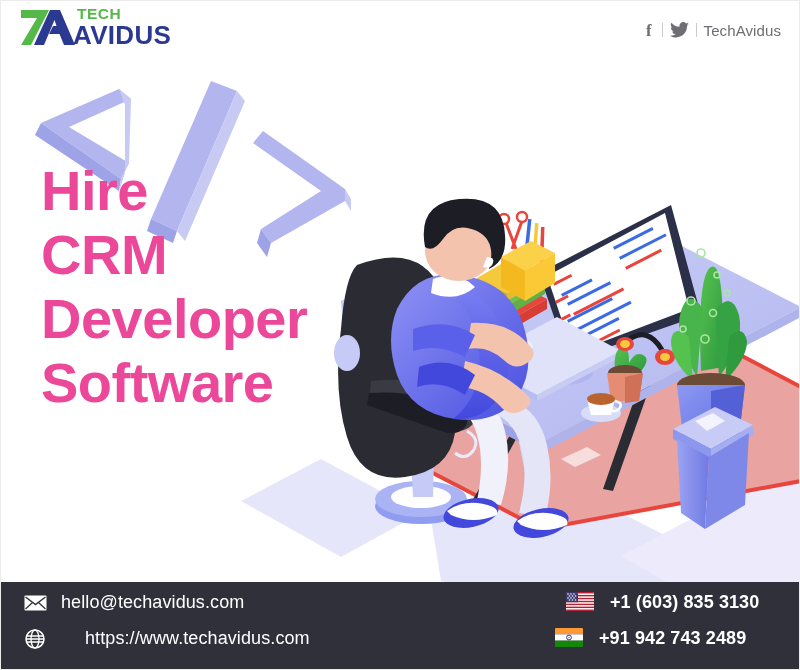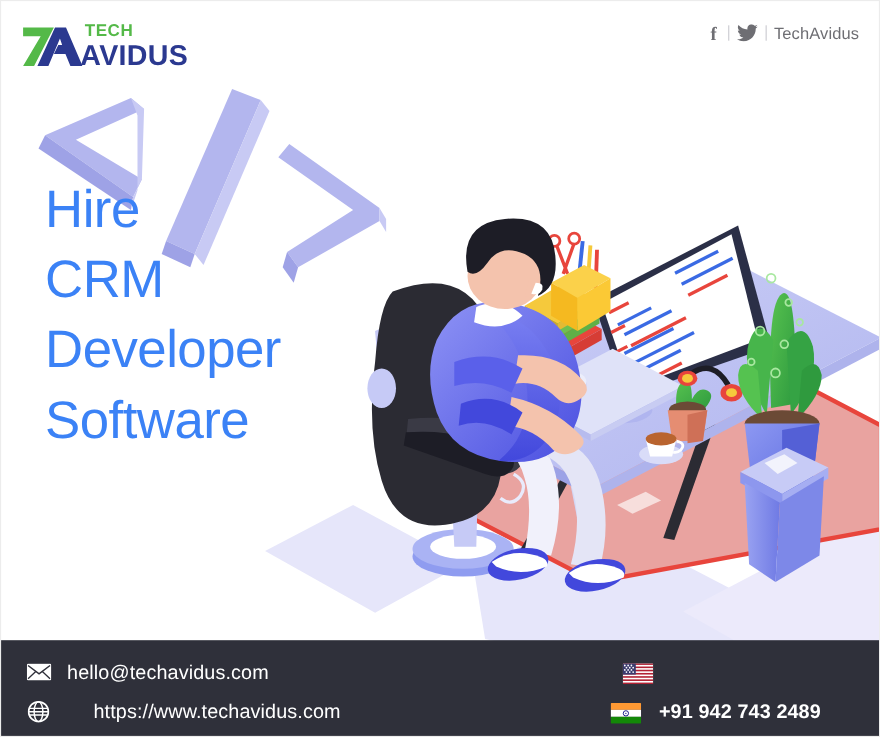--- a/index.html
+++ b/index.html
@@ -24,21 +24,21 @@
   .header {
     position: absolute;
     top: 0; left: 0;
     width: 800px;
     height: 70px;
     z-index: 40;
   }
   .logo {
     position: absolute;
     left: 18px;
-    top: 19px;
+    top: 4px;
     width: 140px;
     height: 44px;
   }
   .logo-mark { position: absolute; left: 0; top: 2px; width: 56px; height: 40px; }
   .logo-text { position: absolute; left: 58px; top: 0px; width: 90px; height: 44px; }
   .logo-tech {
     position: absolute; top: 1px; left: 0;
     font-size: 15.5px; font-weight: 700; letter-spacing: 0.5px;
     color: #54b948; line-height: 1;
     font-family: "Liberation Sans", sans-serif;
@@ -85,24 +85,24 @@
   }
 
   
   .headline {
     position: absolute;
     left: 40px;
     top: 158px;
     z-index: 30;
   }
   .headline .line {
-    font-size: 48px;
+    font-size: 56px;
     line-height: 64px;
-    font-weight: 400;
-    color: #3b82f6;
+    font-weight: 700;
+    color: #ec4899;
     letter-spacing: -0.5px;
     white-space: nowrap;
   }
 
   
   .illus {
     position: absolute;
     left: 0; top: 60px;
     width: 800px; height: 530px;
     z-index: 10;
@@ -115,21 +115,21 @@
     left: 0;
     bottom: 0;
     width: 800px;
     height: 87px;
     background: #2f303a;
     z-index: 50;
   }
   .footer-row {
     position: absolute;
     display: flex;
-    align-items: flex-end;
+    align-items: flex-start;
     height: 30px;
   }
   .fr1 { left: 22px; top: 10px; }
   .fr2 { left: 22px; top: 46px; gap: 24px; }
   .fr3 { left: 565px; top: 10px; }
   .fr4 { left: 554px; top: 46px; }
 
   .f-icon {
     width: 24px;
     height: 22px;
@@ -483,20 +483,21 @@
               <circle cx="9.6" cy="4" r="0.8"></circle>
             <circle cx="2" cy="6" r="0.8"></circle>
               <circle cx="5" cy="6" r="0.8"></circle>
               <circle cx="8" cy="6" r="0.8"></circle>
             <circle cx="3.5" cy="8" r="0.8"></circle>
               <circle cx="6.5" cy="8" r="0.8"></circle>
               <circle cx="9.6" cy="8" r="0.8"></circle>
           </g>
         </svg>
       </span>
+      <span class="f-text bold">+1 (603) 835 3130</span>
     </div>
 
     <div class="footer-row fr4">
       <span class="flag">
         <svg width="28" height="19" viewBox="0 0 28 19">
           <rect width="28" height="6.33" fill="#ff9933"></rect>
           <rect y="6.33" width="28" height="6.33" fill="#ffffff"></rect>
           <rect y="12.66" width="28" height="6.34" fill="#138808"></rect>
           <circle cx="14" cy="9.5" r="2.4" fill="none" stroke="#000080" stroke-width="0.8"></circle>
           <circle cx="14" cy="9.5" r="0.6" fill="#000080"></circle>

